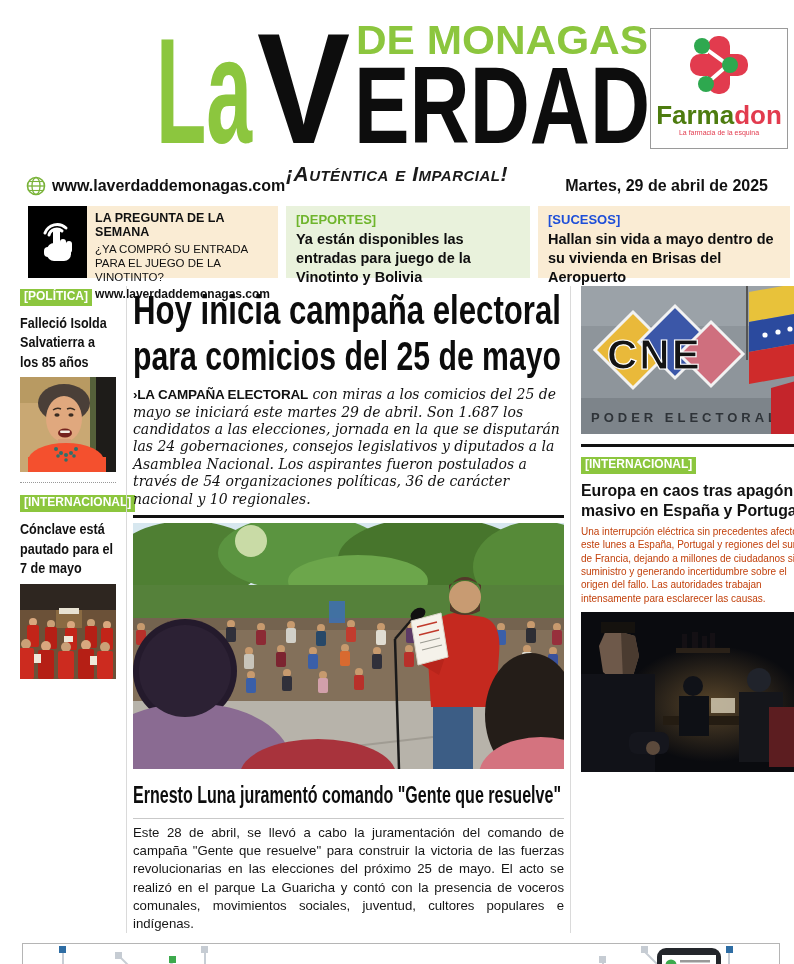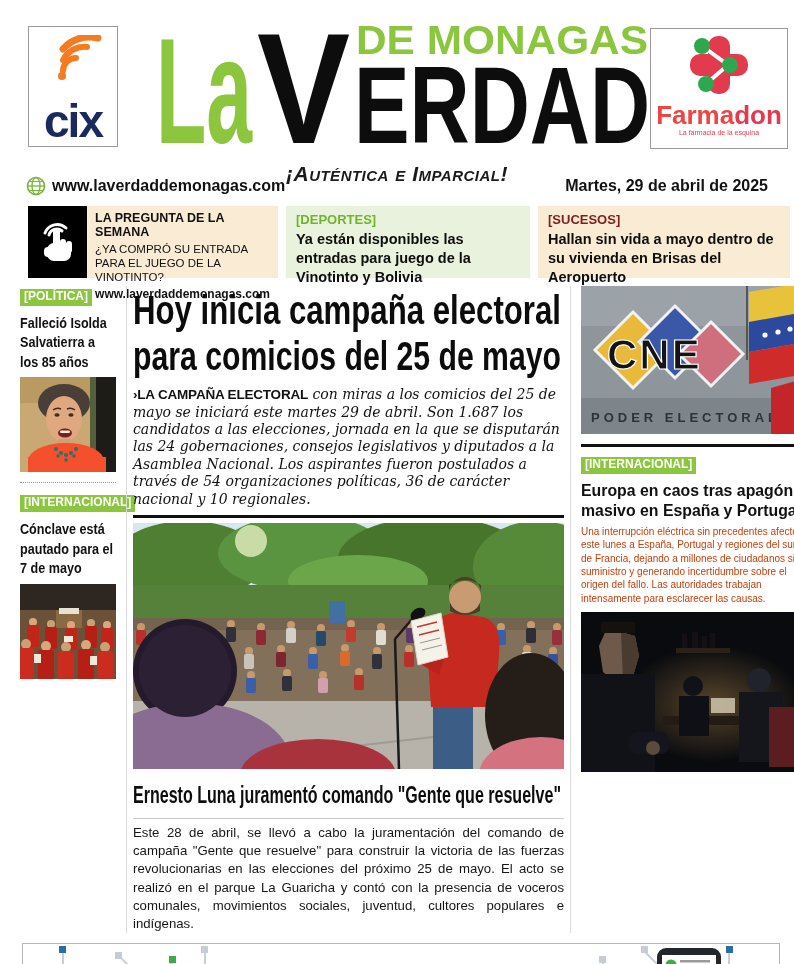--- a/index.html
+++ b/index.html
@@ -9,21 +9,21 @@
   
   .masthead{position:relative;height:148px;}
   .logo-box{position:absolute;border:1px solid #9a9a9a;background:#fff;}
   .cix-box{left:28px;top:26px;width:88px;height:119px;}
   .cix-arcs{position:absolute;top:8px;right:10px;}
   .cix-text{position:absolute;bottom:2px;left:0;width:100%;text-align:center;
             font-size:46px;font-weight:800;color:#1B2A5E;letter-spacing:-2px;line-height:1;}
   .title-svg{position:absolute;left:156px;top:14px;}
   .farmadon-box{right:6px;top:28px;width:136px;height:119px;text-align:center;}
   .farma-line{font-size:26px;font-weight:700;line-height:1;margin-top:2px;}
-  .farma-green{color:#ef4444;}
+  .farma-green{color:#4d7c0f;}
   .farma-red{color:#E23B4E;}
   .farma-slogan{font-size:7px;color:#E23B4E;margin-top:1px;}
 
   .tagline-row{display:flex;align-items:center;gap:12px;margin:0 26px;height:24px;flex-direction:column;}
   .tl-line{flex:1;border-top:2px solid #4a4a4a;}
   .tagline{font-style:italic;font-weight:800;font-variant:small-caps;
            font-size:21px;letter-spacing:.5px;color:#1a1a1a;white-space:nowrap;}
 
   .topbar{display:flex;justify-content:space-between;align-items:center;margin:0 26px;height:28px;}
   .site{display:flex;align-items:center;gap:6px;font-size:16px;font-weight:700;}
@@ -35,21 +35,21 @@
   .t-q-icon{width:62px;background:#000;display:flex;align-items:center;justify-content:center;}
   .t-q-body{flex:1;background:#FAECD4;padding:5px 8px 12px;}
   .t-q-title{font-size:12.5px;font-weight:800;line-height:1.15;}
   .t-q-text{font-size:11.5px;font-weight:500;line-height:1.22;margin-top:2px;}
   .t-q-url{font-size:12px;font-weight:800;margin-top:3px;}
   .t-box{padding:6px 10px 12px;}
   .t-dep{width:224px;background:#E9F2DC;}
   .t-suc{flex:1;background:#FAECD4;}
   .t-tag{font-size:13px;font-weight:800;}
   .t-dep .t-tag{color:#6FB52C;}
-  .t-suc .t-tag{color:#7f1d1d;}
+  .t-suc .t-tag{color:#1d4ed8;}
   .t-text{font-size:14.5px;font-weight:600;line-height:1.3;margin-top:3px;color:#0e0e0e;}
 
   
   .content{display:grid;grid-template-columns:96px 445px 225px;gap:10px;margin:8px 4px 0 20px;}
   .col-left{width:96px;}
   .col-center{border-left:1px solid #dadada;border-right:1px solid #dadada;padding:0 6px;}
   .col-right{width:225px;}
 
   .tag{display:inline-block;background:#8CC63E;color:#fff;font-size:12px;font-weight:700;
        padding:1px 4px 2px;line-height:1.15;}
@@ -77,31 +77,20 @@
           background:#fff;overflow:hidden;}
   .circuit{position:absolute;inset:0;}
   .bn-phone{position:absolute;right:16px;top:2px;}
 </style>
 </head>
 <body>
 
 <div class="page">
 
   <header class="masthead">
-    <div class="logo-box cix-box">
-      <svg class="cix-arcs" width="54" height="46" viewBox="0 0 54 46">
-        <g fill="none" stroke="#F47B20" stroke-width="6" stroke-linecap="round">
-          <path d="M10 36 A13 13 0 0 1 23 23"></path>
-          <path d="M10 25 A24 24 0 0 1 34 12"></path>
-          <path d="M10 14 A35 35 0 0 1 45 3" stroke-width="7"></path>
-        </g>
-        <circle cx="9" cy="41" r="4" fill="#F47B20"></circle>
-      </svg>
-      <div class="cix-text">cix</div>
-    </div>
 
     <svg class="title-svg" width="502" height="134" viewBox="0 0 502 134">
       <text x="0" y="129" font-size="150" font-weight="bold" fill="#8CC63E" textLength="96" lengthAdjust="spacingAndGlyphs">La</text>
       <text x="101" y="129" font-size="158" font-weight="bold" fill="#0d0d0d" textLength="93" lengthAdjust="spacingAndGlyphs">V</text>
       <text x="198" y="129" font-size="110" font-weight="bold" fill="#0d0d0d" textLength="296" lengthAdjust="spacingAndGlyphs">ERDAD</text>
       <text x="200" y="40" font-size="41" font-weight="bold" fill="#8CC63E" textLength="292" lengthAdjust="spacingAndGlyphs">DE MONAGAS</text>
     </svg>
 
     <div class="logo-box farmadon-box">
       <svg width="62" height="62" viewBox="0 0 62 62" style="margin-top:5px">

